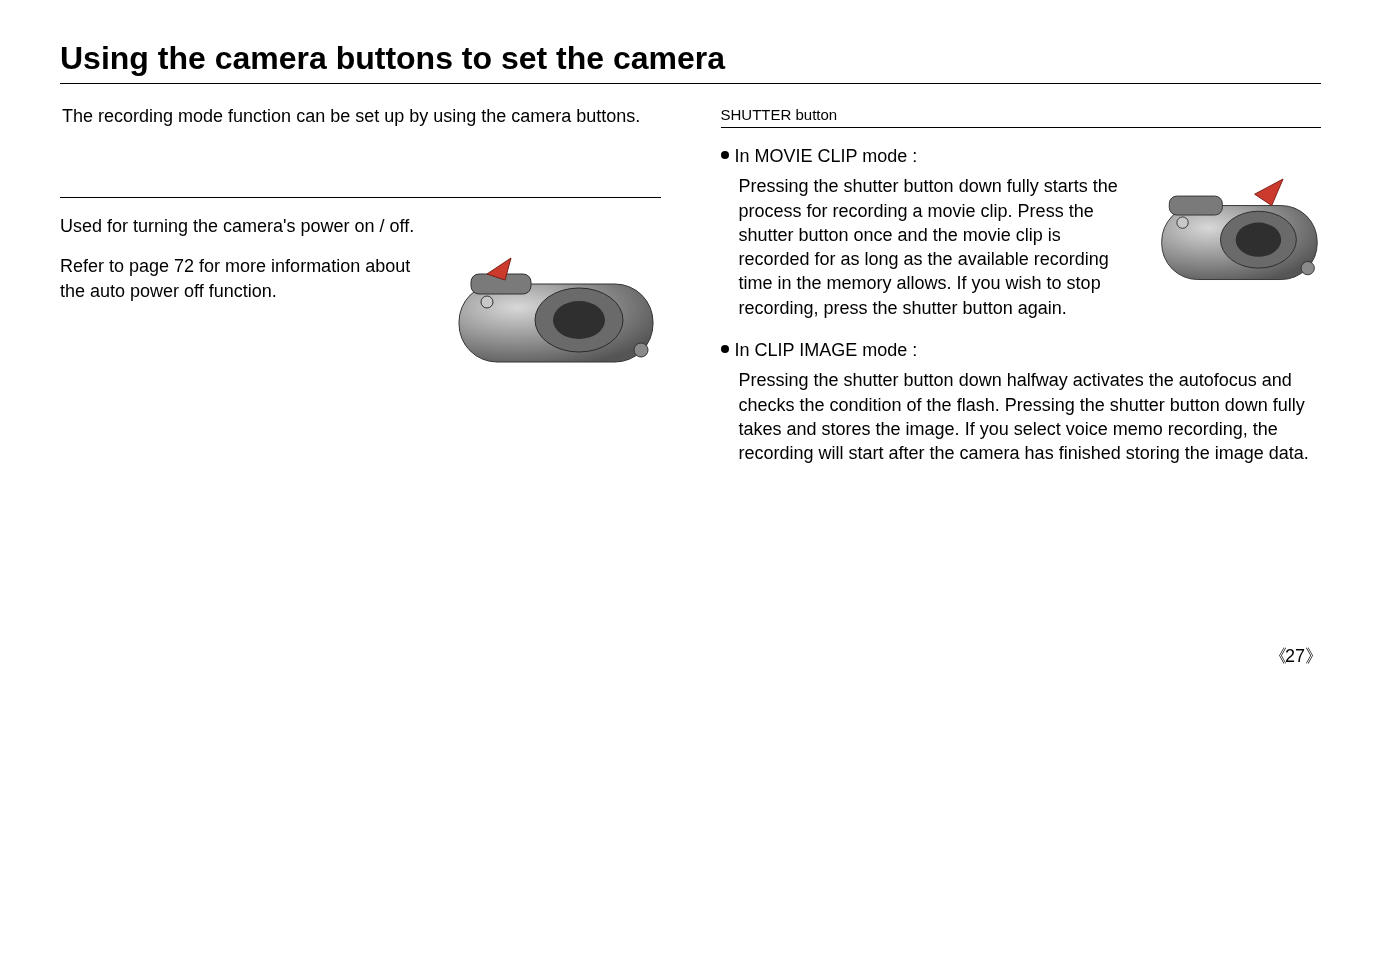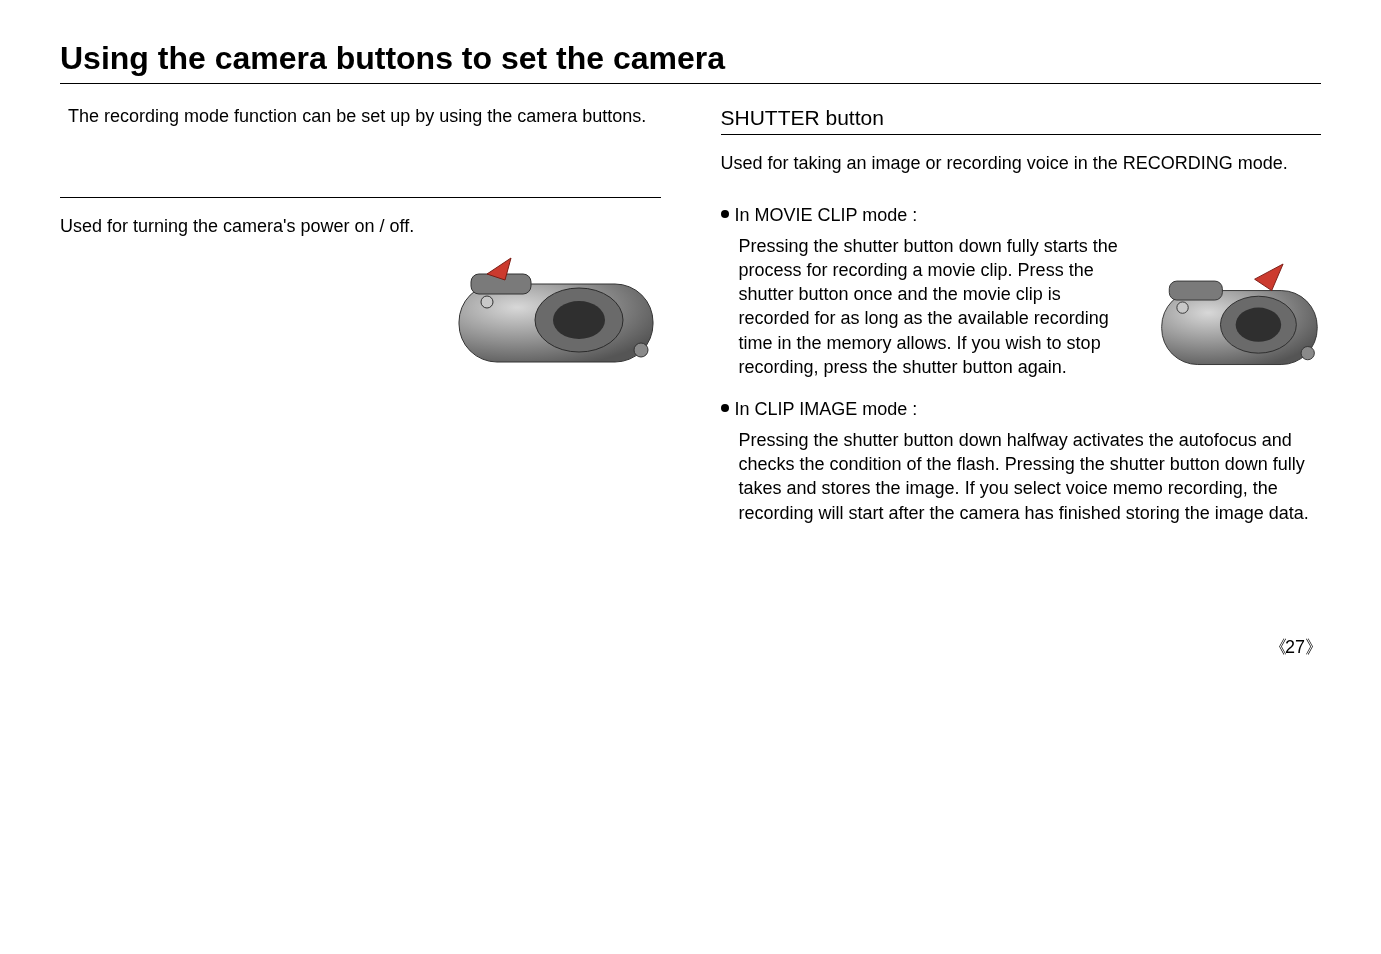--- a/index.html
+++ b/index.html
@@ -1,56 +1,57 @@
 <!DOCTYPE html>
 <html><head>
 <meta charset="utf-8">
 <style>
   html,body{margin:0;padding:0;width:1381px;height:954px;background:#fff;font-family:Arial,Helvetica,sans-serif;color:#000}
   .page{position:relative;width:1381px;height:692px;padding:40px 60px 40px 60px;box-sizing:border-box}
   .title{font-size:32px;font-weight:bold;margin:0 0 6px 0}
   .title-underline{border-bottom:1px solid #000;margin-bottom:22px}
   .cols{display:flex;gap:60px}
   .col{flex:1;min-width:0}
-  .intro{font-size:18px;margin:0 0 70px 8px}
-  .sec-h{font-size:21px;margin:0 0 4px 0;font-weight:normal}
+  .intro{font-size:18px;margin:0 0 70px 2px}
+  .sec-h{font-size:15px;margin:0 0 4px 0;font-weight:normal}
   .sec-underline{border-bottom:1px solid #000;margin-bottom:16px}
   .body{font-size:18px;line-height:1.35}
-  .row{display:flex;gap:20px;align-items:flex-end}
+  .row{display:flex;gap:20px;align-items:flex-start}
   .row .text{flex:1}
   .camera-img{width:210px;height:120px;flex:0 0 auto}
   .camera-img-sm{width:165px;height:120px;flex:0 0 auto}
   .camera-svg{width:100%;height:100%}
   .mb12{margin-bottom:16px}
   .mb18{margin-bottom:18px}
   .mb28{margin-bottom:28px}
   .bul{display:flex;gap:6px;margin-bottom:6px}
   .bul .dot{flex:0 0 auto;width:8px;height:8px;border-radius:50%;background:#000;margin-top:7px}
   .indent{margin-left:18px}
-  .pagenum{position:absolute;right:60px;bottom:33px;font-size:18px}
+  .pagenum{position:absolute;right:60px;bottom:24px;font-size:18px}
   .pagenum .br{letter-spacing:-2px}
 </style>
 </head>
 <body>
 
 <div class="page">
   <h1 class="title">Using the camera buttons to set the camera</h1>
   <div class="title-underline"></div>
 
   <div class="cols">
 
     <div class="col">
       <p class="intro">The recording mode function can be set up by using the camera buttons.</p>
 
       <div class="sec-underline"></div>
 
       <div class="body mb12">Used for turning the camera's power on / off.</div>
 
       <div class="row">
         <div class="text">
+          <div class="body">Refer to page 72 for more information about the auto power off function.</div>
         </div>
         <div class="camera-img">
           <svg class="camera-svg" viewBox="0 0 210 120">
             <defs>
               <radialGradient id="g1" cx="30%" cy="30%" r="80%">
                 <stop offset="0%" stop-color="#d8d8d8"></stop>
                   <stop offset="100%" stop-color="#555"></stop>
               </radialGradient>
             </defs>
             <rect x="8" y="30" width="194" height="78" rx="38" fill="url(#g1)" stroke="#333"></rect>
@@ -62,21 +63,20 @@
             <circle cx="190" cy="96" r="7" fill="#8a8a8a" stroke="#333"></circle>
           </svg>
         </div>
       </div>
     </div>
 
     <div class="col">
       <div class="sec-h">SHUTTER button</div>
       <div class="sec-underline"></div>
 
-      <div class="body mb28">Used for taking an image or recording voice in the RECORDING mode.</div>
 
       <div class="bul">
         <div class="dot"></div>
         <div class="body">In MOVIE CLIP mode :</div>
       </div>
       <div class="row indent mb18">
         <div class="text">
           <div class="body">Pressing the shutter button down fully starts the process for recording a movie clip. Press the shutter button once and the movie clip is recorded for as long as the available recording time in the memory allows. If you wish to stop recording, press the shutter button again.</div>
         </div>
         <div class="camera-img-sm">

